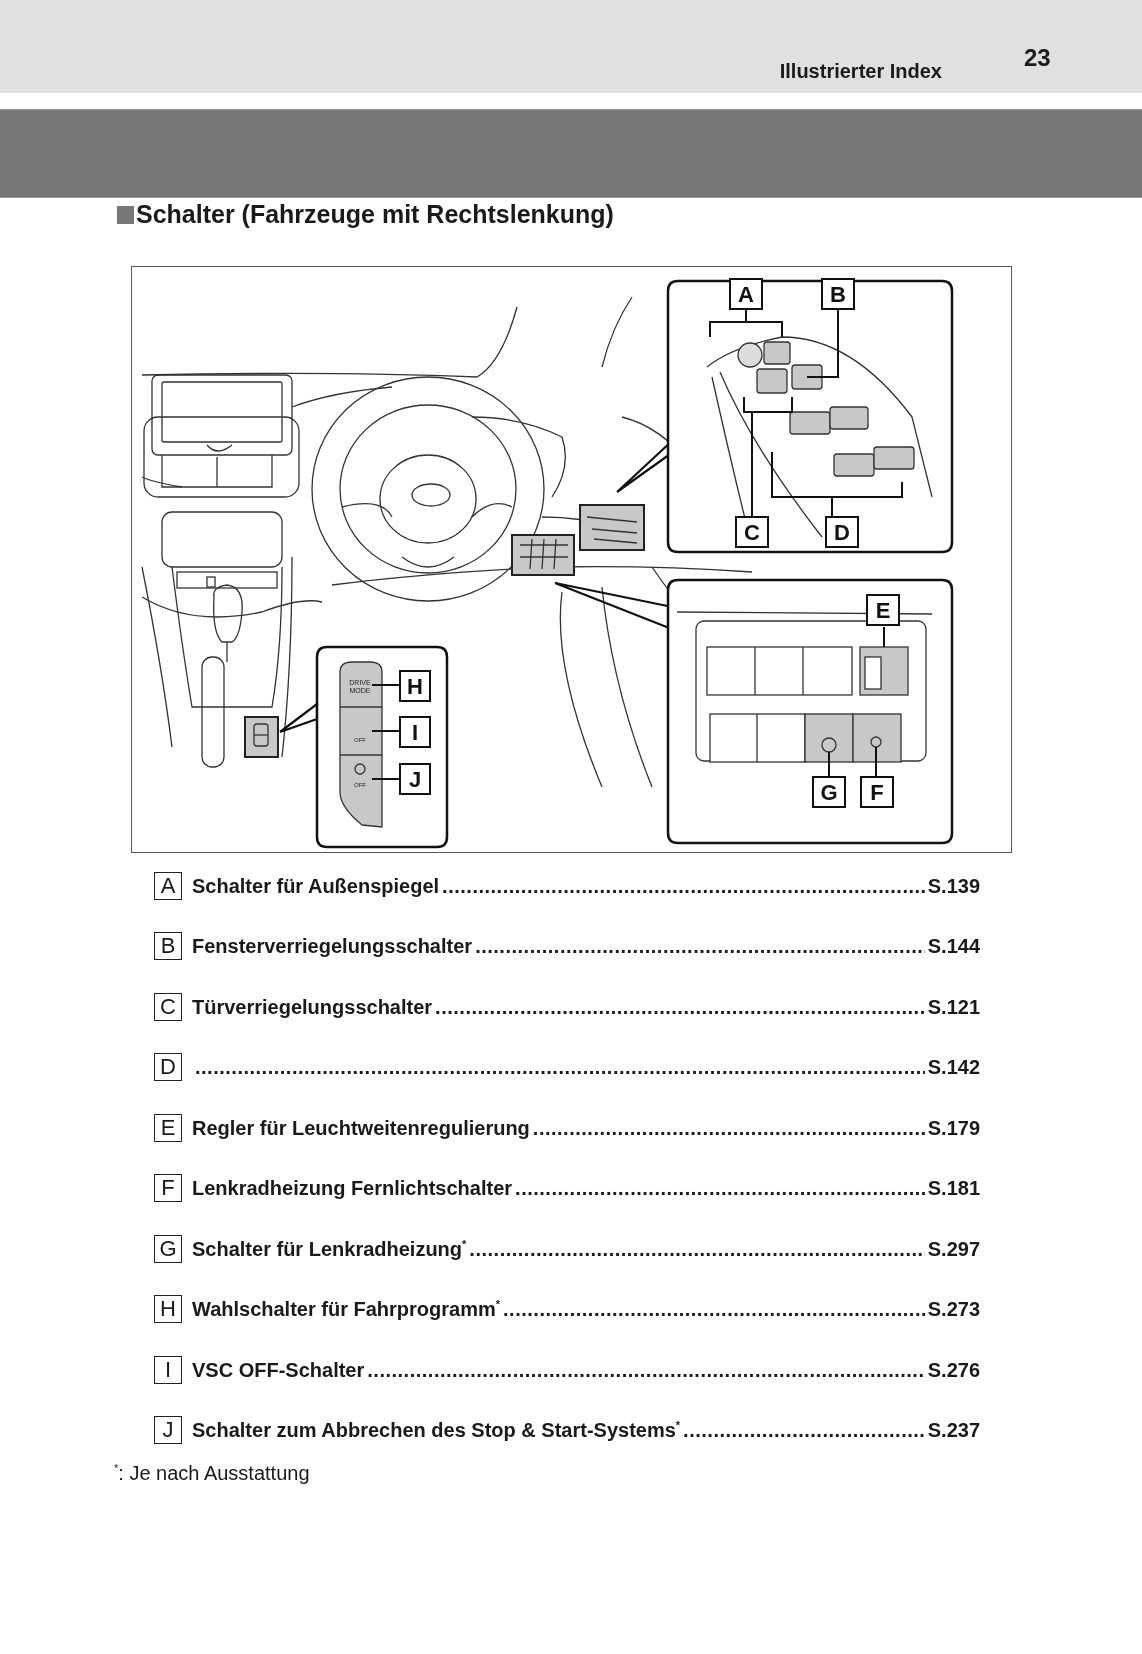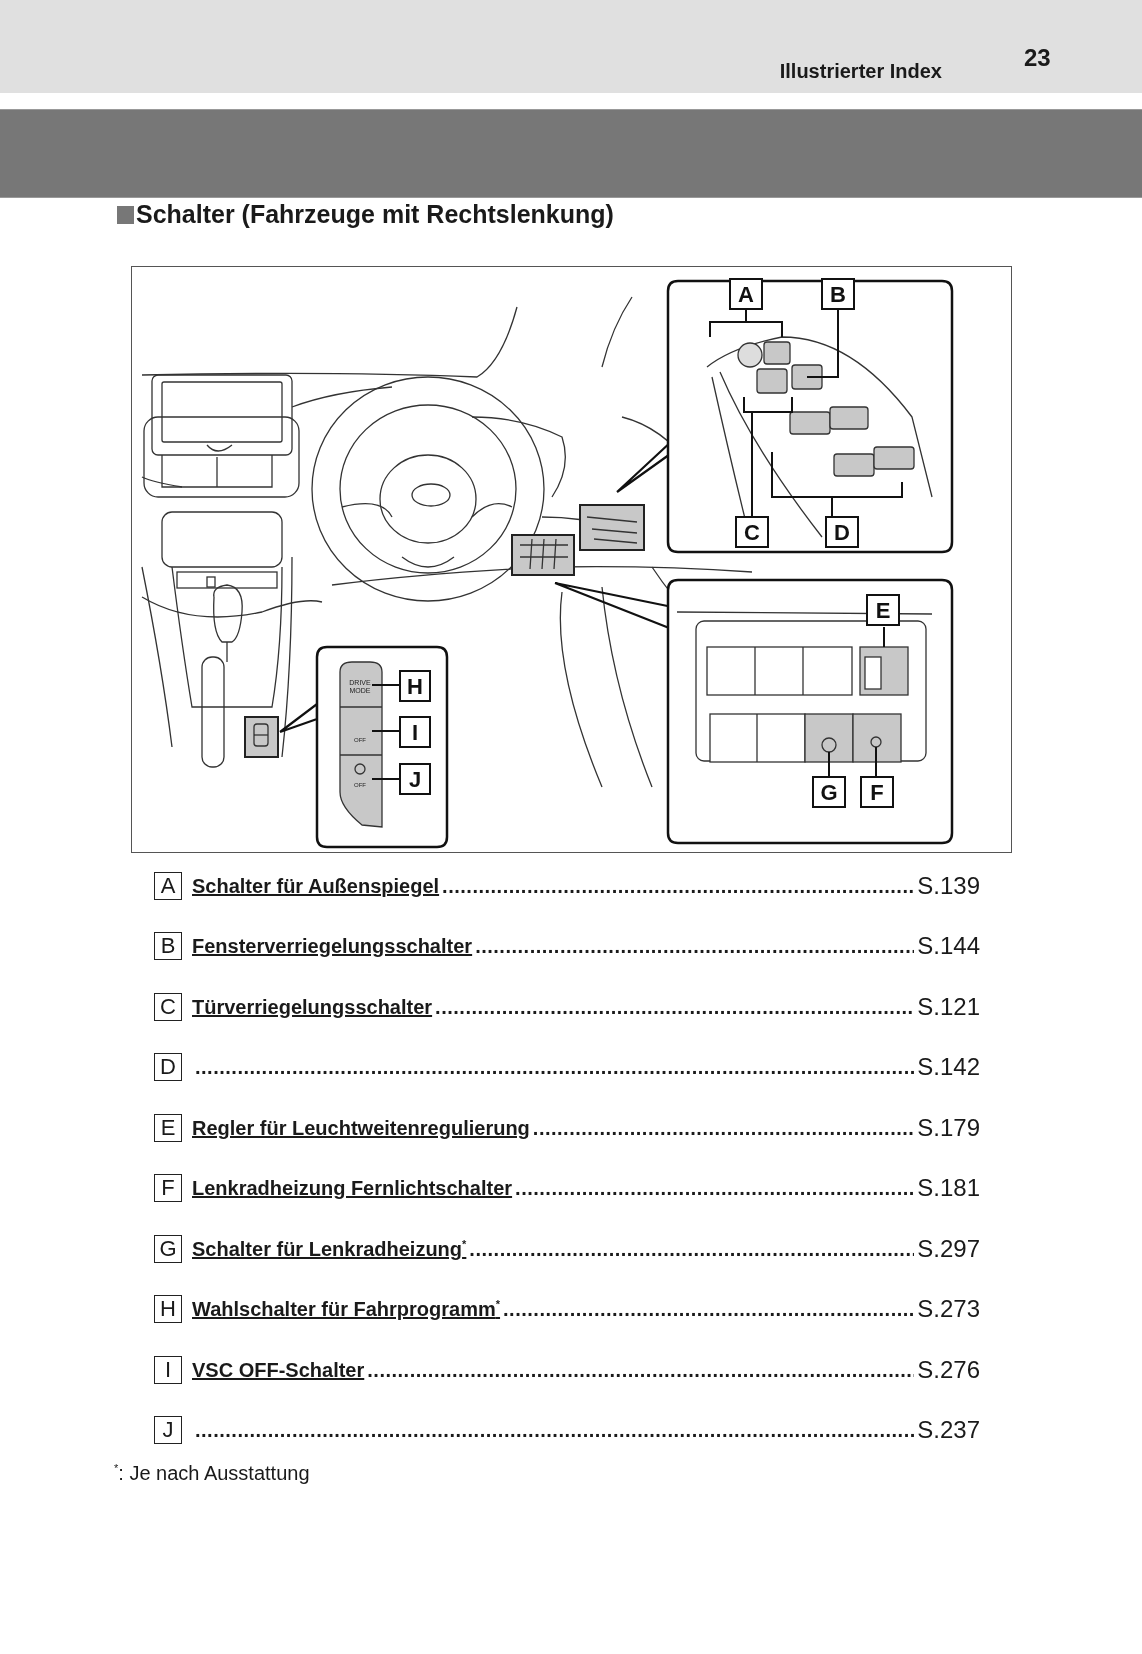--- a/index.html
+++ b/index.html
@@ -12,25 +12,25 @@
                border-top: 1px solid #999; border-bottom: 1px solid #999; }
   .heading { position: absolute; left: 117px; top: 200px; font-size: 25px; font-weight: bold; display: flex; align-items: center; }
   .heading .sq { display: inline-block; width: 17px; height: 18px; background: #777; margin-right: 2px; }
   .figure { position: absolute; left: 131px; top: 266px; width: 879px; height: 585px; border: 1.5px solid #555; background: #fff; }
   .figure svg { position: absolute; left: 0; top: 0; }
   .lbl { font-family: "Liberation Sans", sans-serif; font-weight: bold; font-size: 22px; }
   .list { position: absolute; left: 154px; top: 870px; width: 826px; }
   .row { position: absolute; left: 0; width: 826px; height: 32px; display: flex; align-items: center; }
   .key { width: 28px; height: 28px; border: 1.5px solid #222; box-sizing: border-box; display: flex; align-items: center;
          justify-content: center; font-size: 22px; font-weight: normal; margin-right: 10px; }
-  .label { font-size: 20px; font-weight: bold; white-space: nowrap; text-decoration: underline; }
+  .label { font-size: 20px; font-weight: bold; white-space: nowrap; }
   .label sup { font-size: 11px; }
   .dots { flex: 1; overflow: hidden; white-space: nowrap; font-size: 20px; font-weight: bold; margin: 0 3px; letter-spacing: 0.5px; }
   .dots::before { content: "......................................................................................................................................................................................................"; }
-  .page { font-size: 24px; font-weight: normal; white-space: nowrap; }
+  .page { font-size: 20px; font-weight: bold; white-space: nowrap; }
   .footnote { position: absolute; left: 114px; top: 1462px; font-size: 20px; }
   .footnote sup { font-size: 11px; }
 </style>
 </head>
 <body>
 
 <div class="top-band"></div>
 <div class="section-title-top">Illustrierter Index</div>
 <div class="page-number">23</div>
 <div class="grey-band"></div>
@@ -229,20 +229,21 @@
     <span class="page">S.273</span>
   </div>
   <div class="row" style="top:484px">
     <span class="key">I</span>
     <span class="label">VSC OFF-Schalter</span>
     <span class="dots"></span>
     <span class="page">S.276</span>
   </div>
   <div class="row" style="top:544px">
     <span class="key">J</span>
+    <span class="label"><span>Schalter zum Abbrechen des Stop &amp; Start-Systems</span><sup>*</sup></span>
     <span class="dots"></span>
     <span class="page">S.237</span>
   </div>
 </div>
 
 <div class="footnote">
   <sup>*</sup><span>:  Je nach Ausstattung</span>
 </div>
 
 </body></html>

